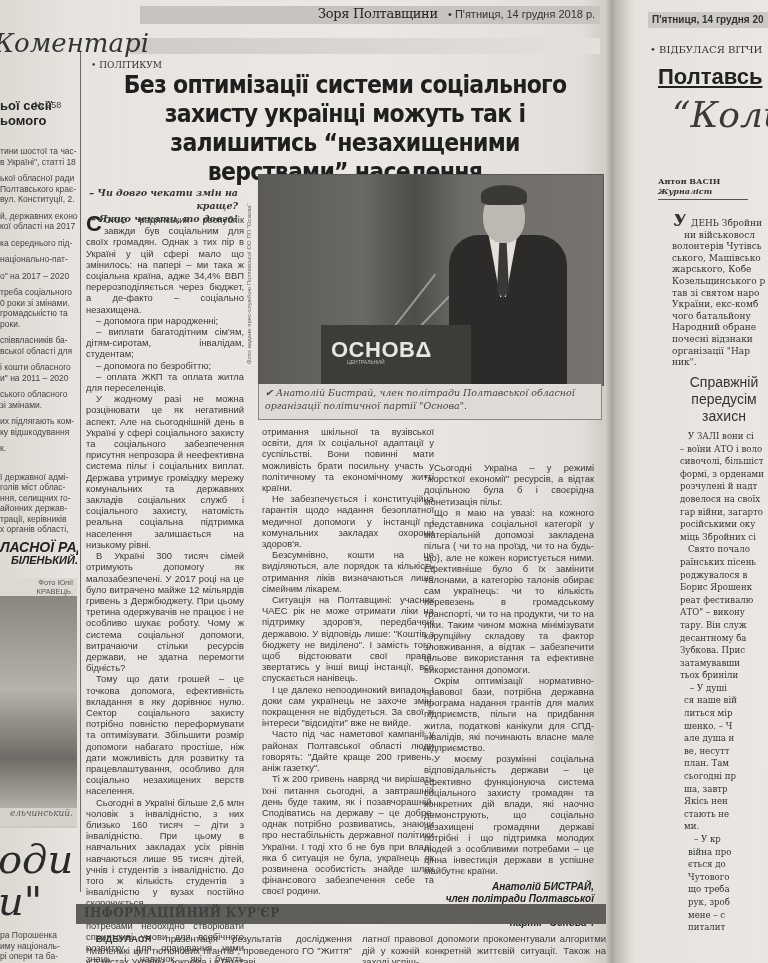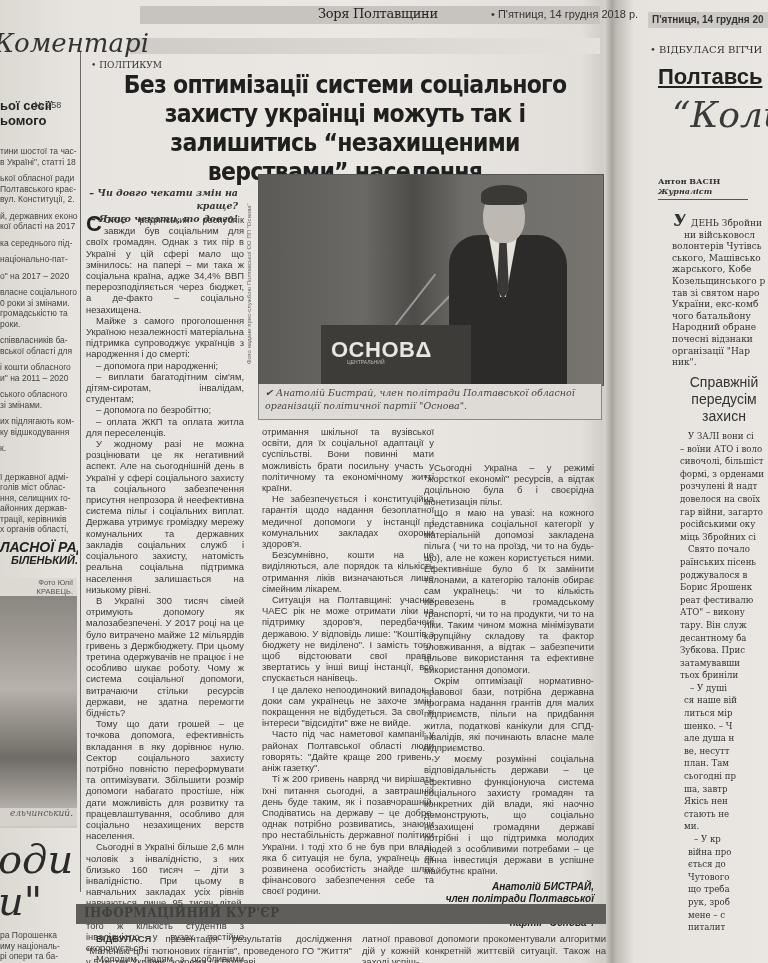--- a/index.html
+++ b/index.html
@@ -3,21 +3,21 @@
 <meta charset="utf-8">
 <style>
   html,body{margin:0;padding:0;}
   body{width:768px;height:963px;overflow:hidden;background:#cfcbc4;position:relative;font-family:"Liberation Sans",sans-serif;color:#2b2b2b;}
   .page-left{position:absolute;left:0;top:0;width:612px;height:963px;background:linear-gradient(90deg,#dcd9d3 0%,#e7e4df 12%,#ebe8e3 60%,#e2dfda 95%,#c9c5be 100%);}
   .page-right{position:absolute;left:616px;top:0;width:152px;height:963px;background:linear-gradient(90deg,#bdb9b2 0%,#e6e3de 12%,#eae7e2 100%);}
   .gutter{position:absolute;left:604px;top:0;width:16px;height:963px;background:linear-gradient(90deg,#d8d4ce,#a9a59e 50%,#cfcbc4);}
   
   .hdr-bar{position:absolute;left:140px;top:6px;width:460px;height:18px;background:#c7c4bf;}
   .hdr-title{position:absolute;left:318px;top:6px;font-family:"DejaVu Serif",serif;font-weight:normal;font-size:13px;color:#222;letter-spacing:-0.3px;}
-  .hdr-date{position:absolute;left:448px;top:8px;font-size:11px;color:#333;margin-left:43px;}
+  .hdr-date{position:absolute;left:448px;top:8px;font-size:11px;color:#333;}
   .section-name{position:absolute;left:-6px;top:28px;font-family:"DejaVu Serif",serif;font-style:italic;font-size:26px;color:#333;}
   .section-bar{position:absolute;left:130px;top:38px;width:470px;height:16px;background:linear-gradient(90deg,#cfccc7,#e4e1dc);}
   
   .lcol{position:absolute;left:0;top:60px;width:78px;font-size:8.5px;line-height:10.5px;color:#444;overflow:hidden;}
   .lcol .p{white-space:nowrap;margin-bottom:6px;}
   .lcol .no{position:absolute;left:34px;top:40px;font-size:9px;}
   .lcol .h{font-weight:bold;font-size:13px;line-height:15px;color:#222;white-space:nowrap;}
   .vline{position:absolute;left:80px;top:52px;width:1px;height:840px;background:#6b6b6b;}
   .lphoto{position:absolute;left:0;top:582px;width:77px;height:250px;background:linear-gradient(180deg,#8a8680,#b7b2aa 40%,#6f6b66 70%,#cfcac2);}
   .lphoto-cap{position:absolute;left:0;top:808px;width:77px;height:18px;background:#d6d2cb;font-family:"DejaVu Serif",serif;font-style:italic;font-size:9px;color:#555;text-align:right;padding-right:4px;box-sizing:border-box;}
@@ -86,21 +86,21 @@
   <div class="p" style="margin-bottom:0">тини шостої та час-</div>
   <div class="p">в Україні", статті 18</div>
   <div class="p" style="margin-bottom:0">ької обласної ради</div>
   <div class="p" style="margin-bottom:0">Полтавського крає-</div>
   <div class="p">вул. Конституції, 2.</div>
   <div class="p" style="margin-bottom:0">й, державних еконо-</div>
   <div class="p">кої області на 2017</div>
   <div class="p">ка середнього під-</div>
   <div class="p">національно-пат-</div>
   <div class="p">о" на 2017 – 2020</div>
-  <div class="p" style="margin-bottom:0">власне соціального</div>
+  <div class="p" style="margin-bottom:0">треба соціального</div>
   <div class="p" style="margin-bottom:0">0 роки зі змінами.</div>
   <div class="p" style="margin-bottom:0">громадськістю та</div>
   <div class="p">роки.</div>
   <div class="p" style="margin-bottom:0">співвласників ба-</div>
   <div class="p">вської області для</div>
   <div class="p" style="margin-bottom:0">і кошти обласного</div>
   <div class="p">и" на 2011 – 2020</div>
   <div class="p" style="margin-bottom:0">ського обласного</div>
   <div class="p">зі змінами.</div>
   <div class="p" style="margin-bottom:0">их підлягають ком-</div>
@@ -145,21 +145,20 @@
   <div class="person-head"></div>
   <div class="person-hair"></div>
   <div class="podium"></div>
   <div class="podium-logo">ОСНОВΔ</div>
   <div class="podium-sub">ЦЕНТРАЛЬНИЙ</div>
 </div>
 <div class="caption">✔ Анатолій Бистрай, член політради Полтавської обласної організації політичної партії "Основа".</div>
 
 <div class="col c1">
   <p class="noind"><span class="dropcap">С</span><span>ОЮЗ радянських республік завжди був соціальним для своїх громадян. Однак з тих пір в Україні у цій сфері мало що змінилось: на папері – ми така ж соціальна країна, адже 34,4% ВВП перерозподіляється через бюджет, а де-факто – соціально незахищена.</span></p>
-  <p>Майже з самого проголошення Україною незалежності матеріальна підтримка супроводжує українців з народження і до смерті:</p>
   <p>– допомога при народженні;</p>
   <p>– виплати багатодітним сім'ям, дітям-сиротам, інвалідам, студентам;</p>
   <p>– допомога по безробіттю;</p>
   <p>– оплата ЖКП та оплата житла для переселенців.</p>
   <p>У жодному разі не можна розцінювати це як негативний аспект. Але на сьогоднішній день в Україні у сфері соціального захисту та соціального забезпечення присутня непрозора й неефективна система пільг і соціальних виплат. Держава утримує громіздку мережу комунальних та державних закладів соціальних служб і соціального захисту, натомість реальна соціальна підтримка населення залишається на низькому рівні.</p>
   <p>В Україні 300 тисяч сімей отримують допомогу як малозабезпечені. У 2017 році на це було витрачено майже 12 мільярдів гривень з Держбюджету. При цьому третина одержувачів не працює і не особливо шукає роботу. Чому ж система соціальної допомоги, витрачаючи стільки ресурсів держави, не здатна перемогти бідність?</p>
   <p>Тому що дати грошей – це точкова допомога, ефективність вкладання в яку дорівнює нулю. Сектор соціального захисту потрібно повністю переформувати та оптимізувати. Збільшити розмір допомоги набагато простіше, ніж дати можливість для розвитку та працевлаштування, особливо для соціально незахищених верств населення.</p>
   <p>Сьогодні в Україні більше 2,6 млн чоловік з інвалідністю, з них близько 160 тисяч – діти з інвалідністю. При цьому в навчальних закладах усіх рівнів навчаються лише 95 тисяч дітей, учнів і студентів з інвалідністю. До того ж кількість студентів з інвалідністю у вузах постійно скорочується.</p>
   <p>Молодим людям з особливими потребами необхідно створювати сприятливі умови для всебічного розвитку, для опанування ними знань і навичок, які будуть необхідними для</p>
 </div>

